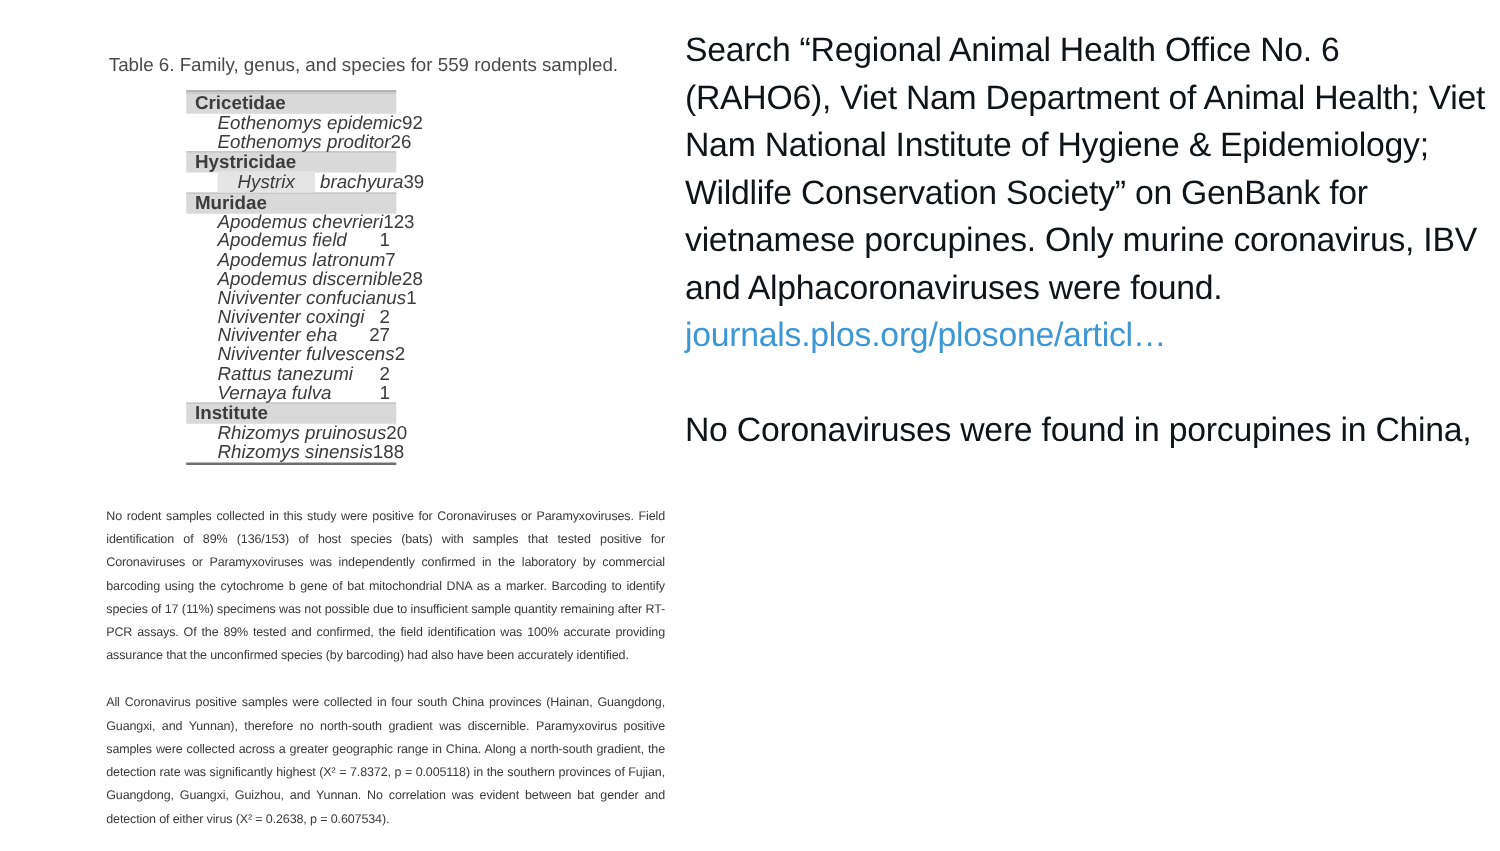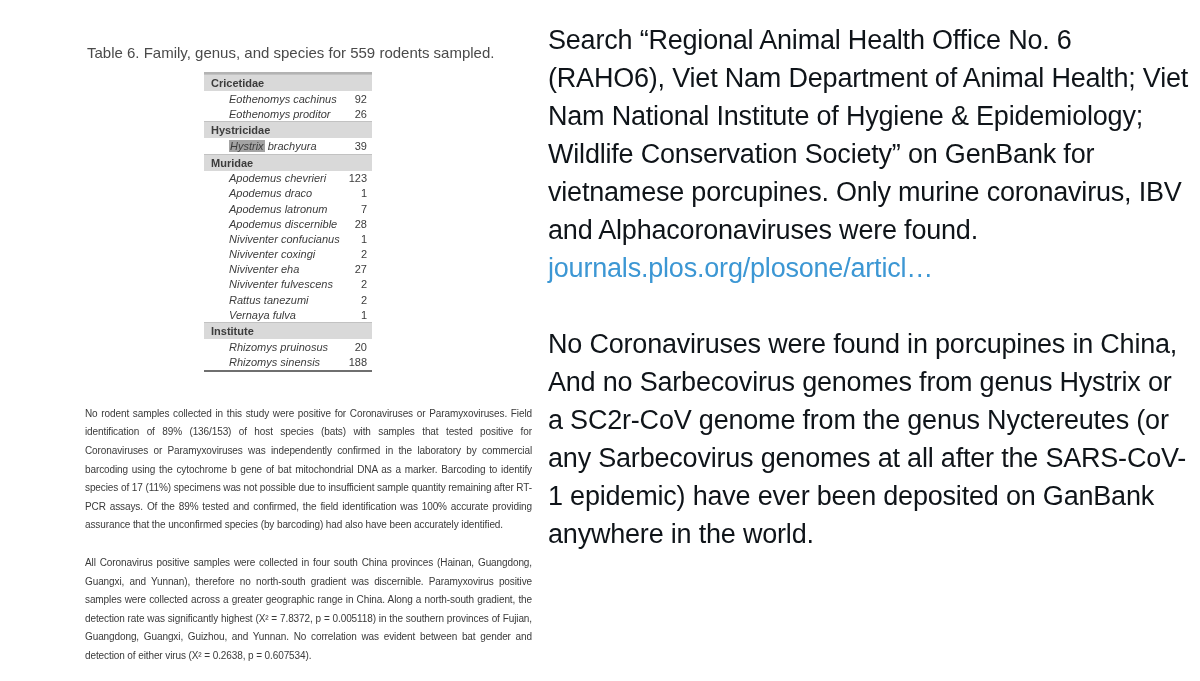--- a/index.html
+++ b/index.html
@@ -15,39 +15,39 @@
   
   .scan {
     position:absolute; left:45px; top:28px; width:447px;
     color:#3d3d3d;
     filter: blur(0.3px);
   }
   .scan-caption {
     font-size:15px; color:#4a4a4a; margin:0 0 11px 2px; letter-spacing:0;
   }
   .rodent-table {
-    width:168px; margin-left:119px;
-    font-size:11px; line-height:10px;
+    width:168px; margin-left:64px;
+    font-size:15px; line-height:10px;
     border-top:2px solid #b3b3b3;
     border-bottom:2px solid #6f6f6f;
     color:#3c3c3c;
   }
   .family-row {
     background:#d9d9d9;
     font-weight:bold;
     padding:3px 4px 3px 7px;
     border-top:1px solid #c2c2c2;
   }
   .species-row {
     display:flex; justify-content:space-between; align-items:baseline;
     padding:2.6px 5px 2.6px 0;
   }
   .species-name { font-style:italic; margin-left:25px; white-space:nowrap; }
   .species-count { font-style:normal; }
-  .hl { background:#a3a3a3; padding:0 1px; }
+  .hl { background:#e5e5e5; padding:0 16px; }
 
   .scan-paragraphs { margin-top:33px; width:447px; }
   .scan-paragraphs p {
     margin:0 0 19px 0;
     font-size:10px; line-height:18.6px;
     letter-spacing:-0.1px;
     text-align:justify;
     color:#3a3a3a;
   }
 
@@ -70,39 +70,39 @@
 </head>
 <body>
 
 <figure class="scan">
   <p class="scan-caption">Table 6. Family, genus, and species for 559 rodents sampled.</p>
 
   <div class="rodent-table">
 
   <div class="family-row">Cricetidae</div>
       <div class="species-row">
-        <span class="species-name"><span>Eothenomys</span> <span>cachinus</span></span>
+        <span class="species-name"><span>Eothenomys</span> <span>epidemic</span></span>
         <span class="species-count">92</span>
       </div>
       <div class="species-row">
         <span class="species-name"><span>Eothenomys</span> <span>proditor</span></span>
         <span class="species-count">26</span>
       </div>
       <div class="family-row">Hystricidae</div>
       <div class="species-row">
         <span class="species-name"><span class="hl">Hystrix</span> <span>brachyura</span></span>
         <span class="species-count">39</span>
       </div>
       <div class="family-row">Muridae</div>
       <div class="species-row">
         <span class="species-name"><span>Apodemus</span> <span>chevrieri</span></span>
         <span class="species-count">123</span>
       </div>
       <div class="species-row">
-        <span class="species-name"><span>Apodemus</span> <span>draco</span></span>
+        <span class="species-name"><span>Apodemus</span> <span>field</span></span>
         <span class="species-count">1</span>
       </div>
       <div class="species-row">
         <span class="species-name"><span>Apodemus</span> <span>latronum</span></span>
         <span class="species-count">7</span>
       </div>
       <div class="species-row">
         <span class="species-name"><span>Apodemus</span> <span>discernible</span></span>
         <span class="species-count">28</span>
       </div>
@@ -146,14 +146,13 @@
   <p>No rodent samples collected in this study were positive for Coronaviruses or Paramyxoviruses. Field identification of 89% (136/153) of host species (bats) with samples that tested positive for Coronaviruses or Paramyxoviruses was independently confirmed in the laboratory by commercial barcoding using the cytochrome b gene of bat mitochondrial DNA as a marker. Barcoding to identify species of 17 (11%) specimens was not possible due to insufficient sample quantity remaining after RT-PCR assays. Of the 89% tested and confirmed, the field identification was 100% accurate providing assurance that the unconfirmed species (by barcoding) had also have been accurately identified.</p>
       <p>All Coronavirus positive samples were collected in four south China provinces (Hainan, Guangdong, Guangxi, and Yunnan), therefore no north-south gradient was discernible. Paramyxovirus positive samples were collected across a greater geographic range in China. Along a north-south gradient, the detection rate was significantly highest (X² = 7.8372, p = 0.005118) in the southern provinces of Fujian, Guangdong, Guangxi, Guizhou, and Yunnan. No correlation was evident between bat gender and detection of either virus (X² = 0.2638, p = 0.607534).</p>
     </div>
 </figure>
 
 <div class="post">
 
 <p>Search “Regional Animal Health Office No. 6 (RAHO6), Viet Nam Department of Animal Health; Viet Nam National Institute of Hygiene &amp; Epidemiology; Wildlife Conservation Society” on GenBank for vietnamese porcupines. Only murine coronavirus, IBV and Alphacoronaviruses were found.</p>
     <a>journals.plos.org/plosone/articl…</a>
     <p class="gap-before">No Coronaviruses were found in porcupines in China,</p>
-    <p>And no Sarbecovirus genomes from genus Hystrix or a SC2r-CoV genome from the genus Nyctereutes (or any Sarbecovirus genomes at all after the SARS-CoV-1 epidemic) have ever been deposited on GanBank anywhere in the world.</p>
   </div>
 
 </body></html>

